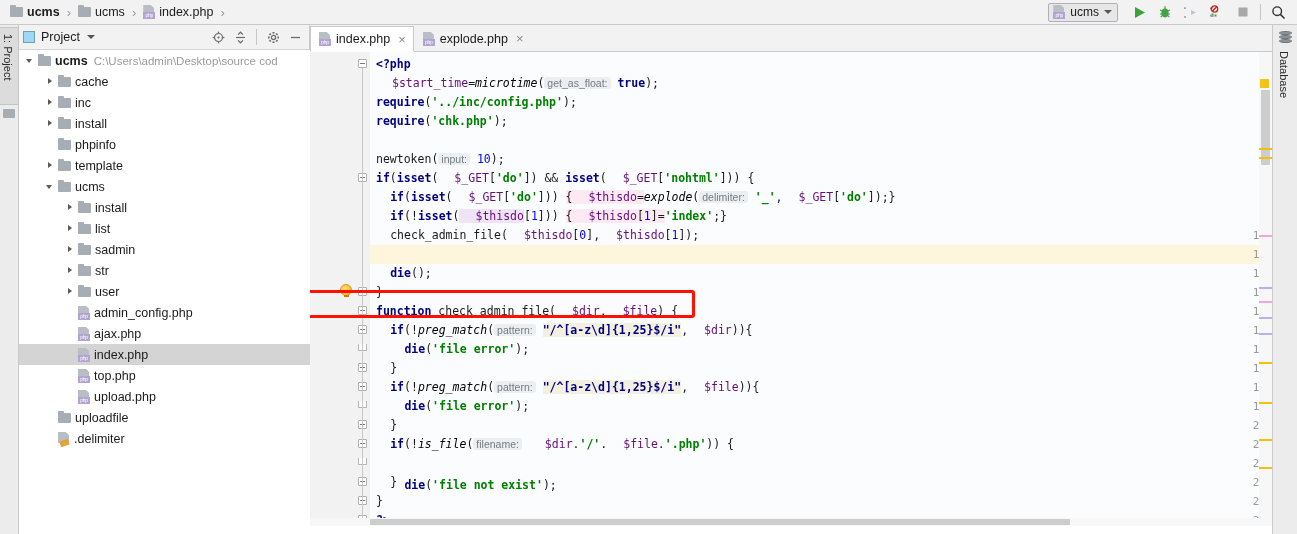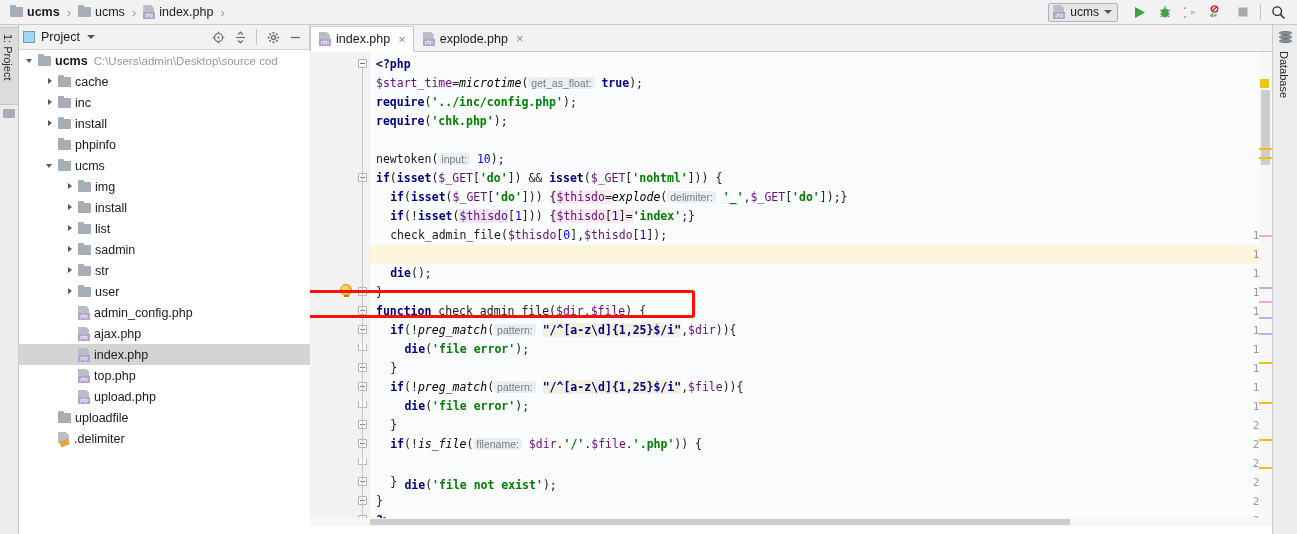--- a/index.html
+++ b/index.html
@@ -153,21 +153,21 @@
   }
   .cline{
     position:absolute; left:0; height:19px; line-height:19px; white-space:pre;
   }
 
   
   .kw{ color:#000080; font-weight:bold; }
   .it{ font-style:italic; color:#000; }
   .str{ color:#008000; font-weight:bold; }
   .num{ color:#0000ff; }
-  .var{ color:#660e7a; }
+  .var{ color:#660e7a;margin-left:16px; }
   .varbg{ background:#efe4f5; }
   .pink{ background:#fde9f3; }
   .hint{
     background:#eceff2; color:#767b80; border-radius:3px; padding:0 3px;
     font-family:"Liberation Sans",sans-serif; font-size:10.5px; font-style:normal;
   }
   .sel-tok{ background:#2b5797; color:#fff; }
   .re{ background:#f3f0e2; color:#000080; font-weight:bold; }
   .phpstr{ background:#f4efd4; color:#008000; font-weight:bold; }
 
@@ -397,29 +397,29 @@
           <span class="lbl">install</span>
         </div>
         <div class="row">
           <span style="display:inline-block;width:26px"></span>
           <span class="arrow"></span>
           <span class="folder-ico"></span>
           <span class="lbl">phpinfo</span>
         </div>
         <div class="row">
           <span style="display:inline-block;width:26px"></span>
+          <span class="arrow right"></span>
+          <span class="folder-ico"></span>
+          <span class="lbl">template</span>
+        </div>
+        <div class="row">
+          <span style="display:inline-block;width:26px"></span>
           <span class="arrow down"></span>
           <span class="folder-ico"></span>
           <span class="lbl">ucms</span>
-        </div>
-        <div class="row">
-          <span style="display:inline-block;width:46px"></span>
-          <span class="arrow right"></span>
-          <span class="folder-ico"></span>
-          <span class="lbl">img</span>
         </div>
         <div class="row">
           <span style="display:inline-block;width:46px"></span>
           <span class="arrow right"></span>
           <span class="folder-ico"></span>
           <span class="lbl">install</span>
         </div>
         <div class="row">
           <span style="display:inline-block;width:46px"></span>
           <span class="arrow right"></span>

